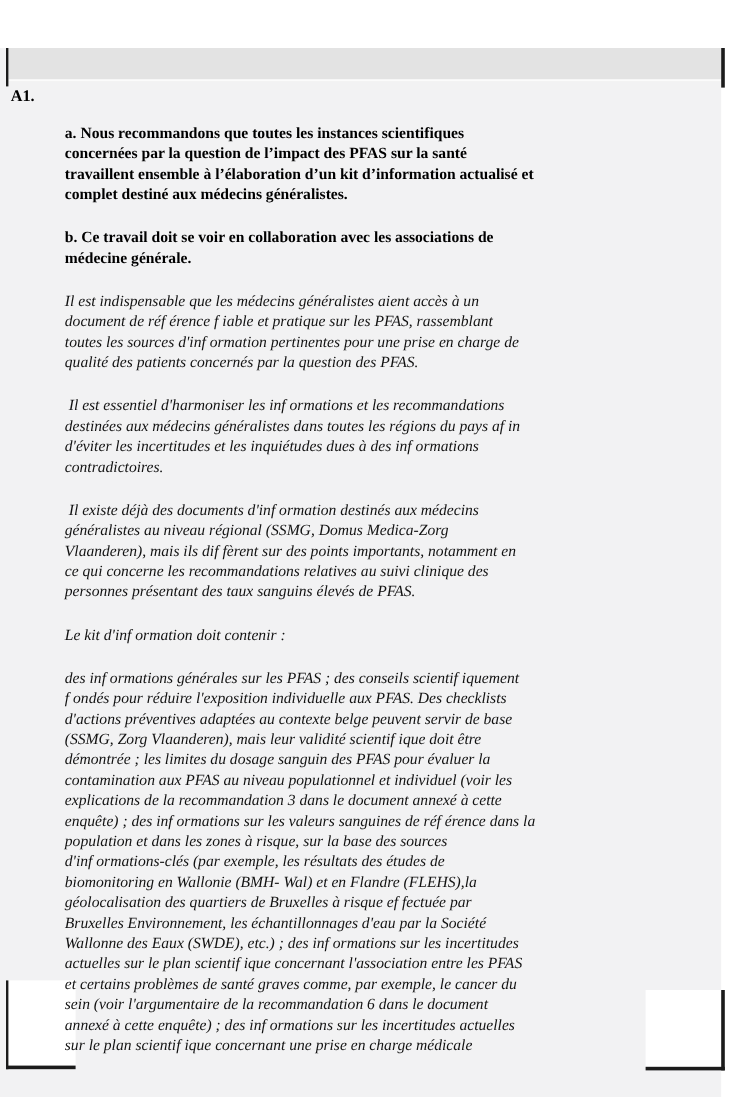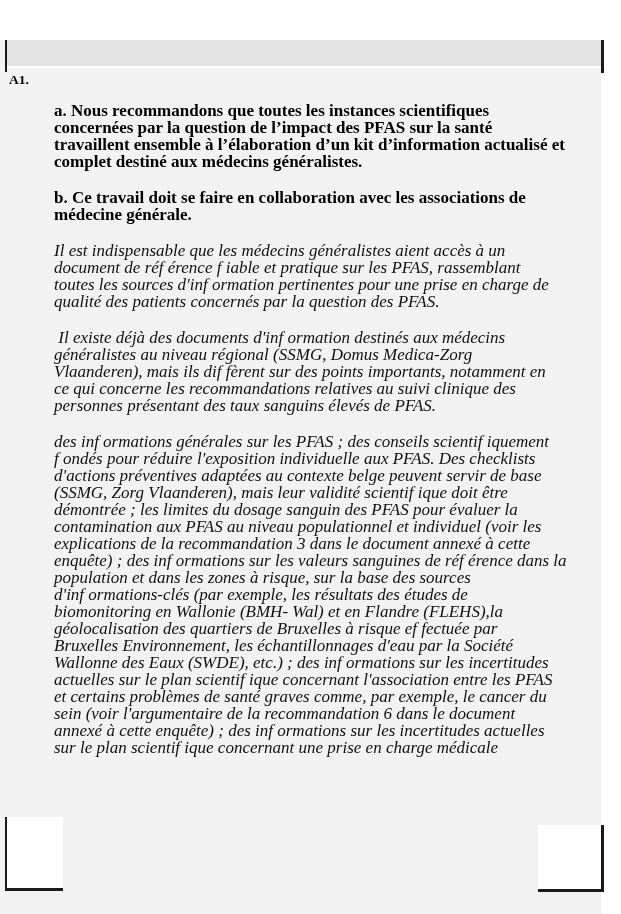--- a/index.html
+++ b/index.html
@@ -37,21 +37,21 @@
   .frag-right{
     left:538px;top:785px;width:66px;height:67px;
     border-right:3px solid #1b1b1b;border-bottom:3px solid #1b1b1b;
   }
   .content{
     position:absolute;left:54px;top:62px;z-index:3;
     color:#0a0a0a;
   }
   .content p{
     margin:0 0 19px 0;
-    font-size:17px;line-height:17px;
+    font-size:13px;line-height:17px;
     white-space:pre;
   }
   p.rec{font-weight:bold;color:#000;}
   p.rat{font-weight:normal;font-style:italic;color:#111;}
   .bottom-strip{
     position:absolute;left:0;top:899px;width:621px;height:5px;
     background:#eeeeee;
   }
 </style>
 </head>
@@ -68,31 +68,36 @@
   <div class="row-label">A1.</div>
 
   <div class="cell-frag frag-left"></div>
   <div class="cell-frag frag-right"></div>
 
   <div class="content">
     <p class="rec">a. Nous recommandons que toutes les instances scientifiques
 concernées par la question de l’impact des PFAS sur la santé
 travaillent ensemble à l’élaboration d’un kit d’information actualisé et
 complet destiné aux médecins généralistes.</p>
-    <p class="rec">b. Ce travail doit se faire en collaboration avec les associations de
+    <p class="rec">b. Ce travail doit se voir en collaboration avec les associations de
 médecine générale.</p>
     <p class="rat">Il est indispensable que les médecins généralistes aient accès à un
 document de réf érence f iable et pratique sur les PFAS, rassemblant
 toutes les sources d'inf ormation pertinentes pour une prise en charge de
 qualité des patients concernés par la question des PFAS.</p>
+    <p class="rat"> Il est essentiel d'harmoniser les inf ormations et les recommandations
+destinées aux médecins généralistes dans toutes les régions du pays af in
+d'éviter les incertitudes et les inquiétudes dues à des inf ormations
+contradictoires.</p>
     <p class="rat"> Il existe déjà des documents d'inf ormation destinés aux médecins
 généralistes au niveau régional (SSMG, Domus Medica-Zorg
 Vlaanderen), mais ils dif fèrent sur des points importants, notamment en
 ce qui concerne les recommandations relatives au suivi clinique des
 personnes présentant des taux sanguins élevés de PFAS.</p>
+    <p class="rat">Le kit d'inf ormation doit contenir :</p>
     <p class="rat">des inf ormations générales sur les PFAS ; des conseils scientif iquement
 f ondés pour réduire l'exposition individuelle aux PFAS. Des checklists
 d'actions préventives adaptées au contexte belge peuvent servir de base
 (SSMG, Zorg Vlaanderen), mais leur validité scientif ique doit être
 démontrée ; les limites du dosage sanguin des PFAS pour évaluer la
 contamination aux PFAS au niveau populationnel et individuel (voir les
 explications de la recommandation 3 dans le document annexé à cette
 enquête) ; des inf ormations sur les valeurs sanguines de réf érence dans la
 population et dans les zones à risque, sur la base des sources
 d'inf ormations-clés (par exemple, les résultats des études de

